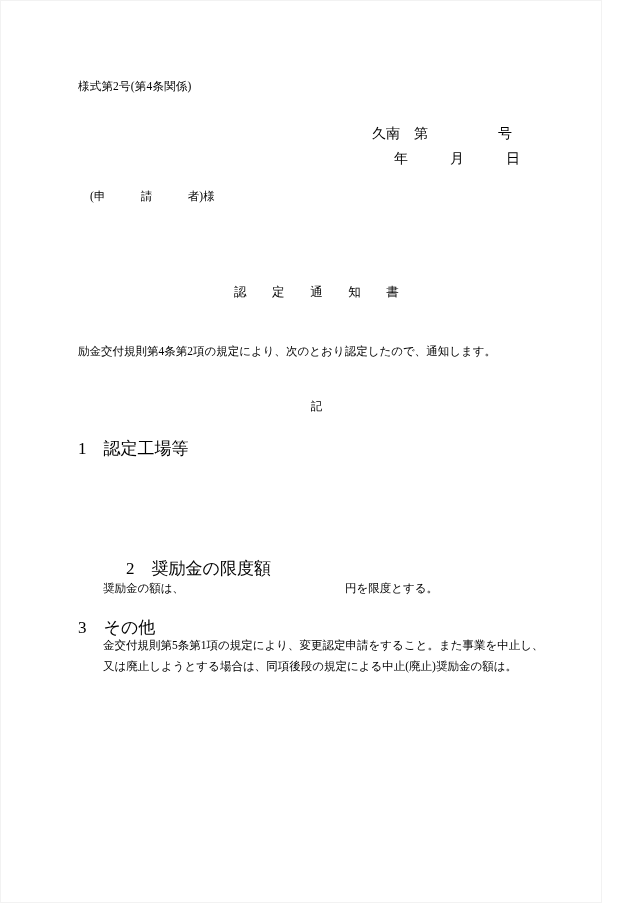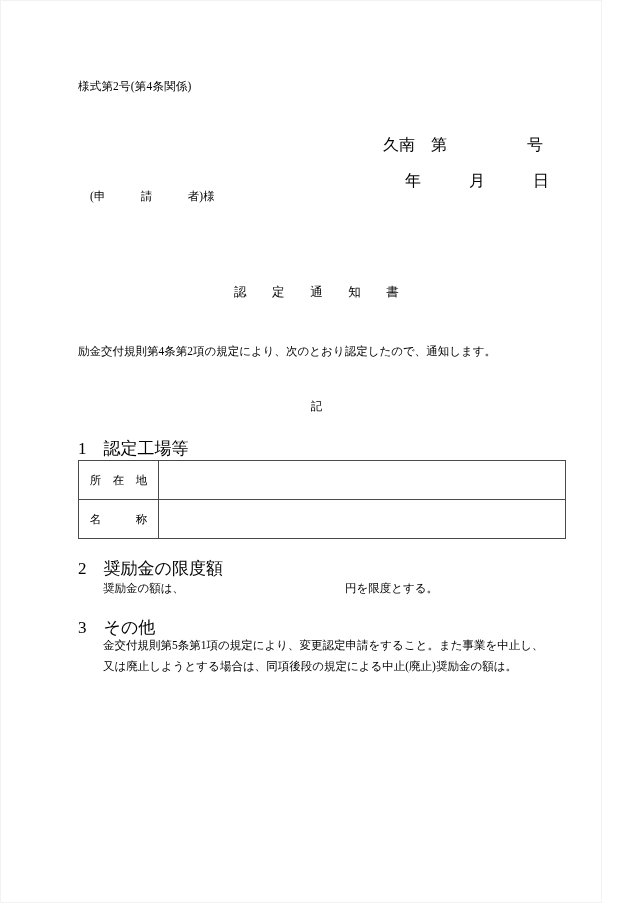--- a/index.html
+++ b/index.html
@@ -47,26 +47,25 @@
 
   
   .docnum-block {
     position: absolute;
     right: 0;
     top: 118px;
     width: 260px;
     text-align: left;
   }
   .docnum-line {
-    font-size: 16px;
-    white-space: pre;
-    margin: 16px;
+    font-size: 14px;
+    white-space: pre;
+    margin: 5px;
     padding: 0 0 0 72px;
     line-height: 20px;
-    text-align: right;
   }
   .docnum-line.date {
     padding-left: 94px;
   }
 
   
   .addressee {
     left: 12px;
     top: 190px;
     font-size: 11.5px;
@@ -119,21 +118,21 @@
   }
 
   
   .section-head {
     font-size: 17px;
     white-space: pre;
     position: absolute;
     left: 0;
   }
   .sec1 { top: 436px; }
-  .sec2 { top: 556px; }
+  .sec2 { top: 556px; margin-left: 48px; }
   .sec3 { top: 615px; }
 
   .sec2-line {
     position: absolute;
     left: 25px;
     top: 580px;
     font-size: 11.5px;
     white-space: pre;
   }
 
@@ -196,32 +195,20 @@
     <div class="t doc-title">認　　定　　通　　知　　書</div>
 
     <div class="body-para">
       <p class="body-line">励金交付規則第4条第2項の規定により、次のとおり認定したので、通知します。</p>
     </div>
 
     <div class="t ki">記</div>
 
     <div class="section-head sec1">1　認定工場等</div>
 
-    <table class="tbl">
-      <tbody>
-        <tr>
-          <td class="label">所　在　地</td>
-          <td class="value"></td>
-        </tr>
-        <tr>
-          <td class="label">名　　　称</td>
-          <td class="value"></td>
-        </tr>
-      </tbody>
-    </table>
 
     <div class="section-head sec2">2　奨励金の限度額</div>
     <div class="sec2-line">奨励金の額は、　　　　　　　　　　　　　　円を限度とする。</div>
 
     <div class="section-head sec3">3　その他</div>
     <div class="sec3-body">
       <p class="sec3-line">金交付規則第5条第1項の規定により、変更認定申請をすること。また事業を中止し、</p>
       <p class="sec3-line">又は廃止しようとする場合は、同項後段の規定による中止(廃止)奨励金の額は。</p>
     </div>
 

